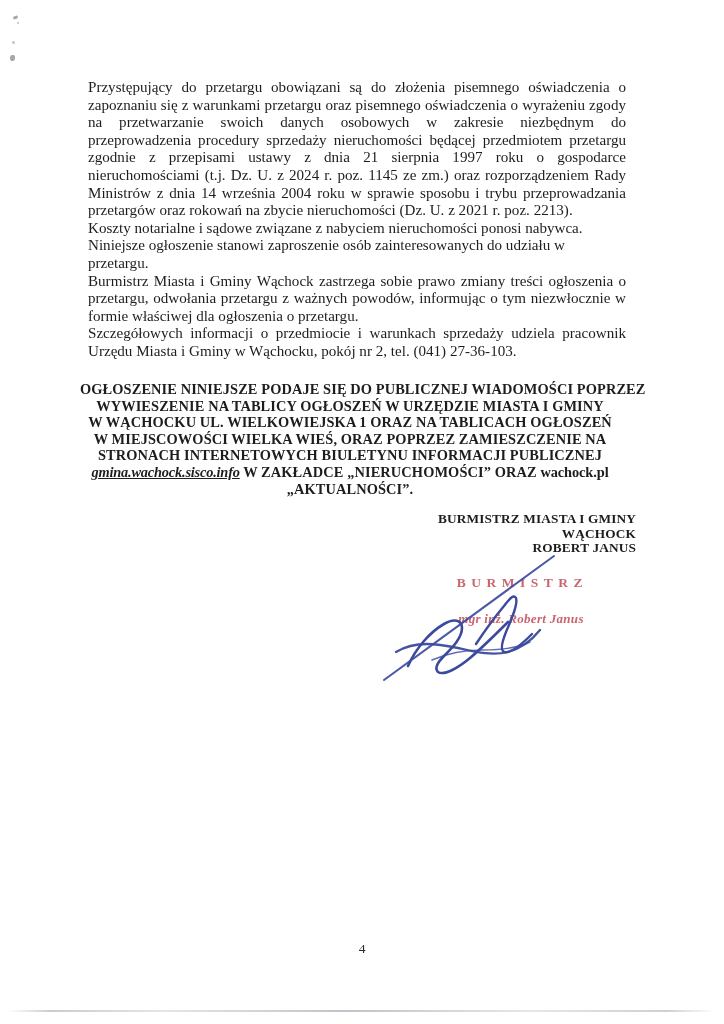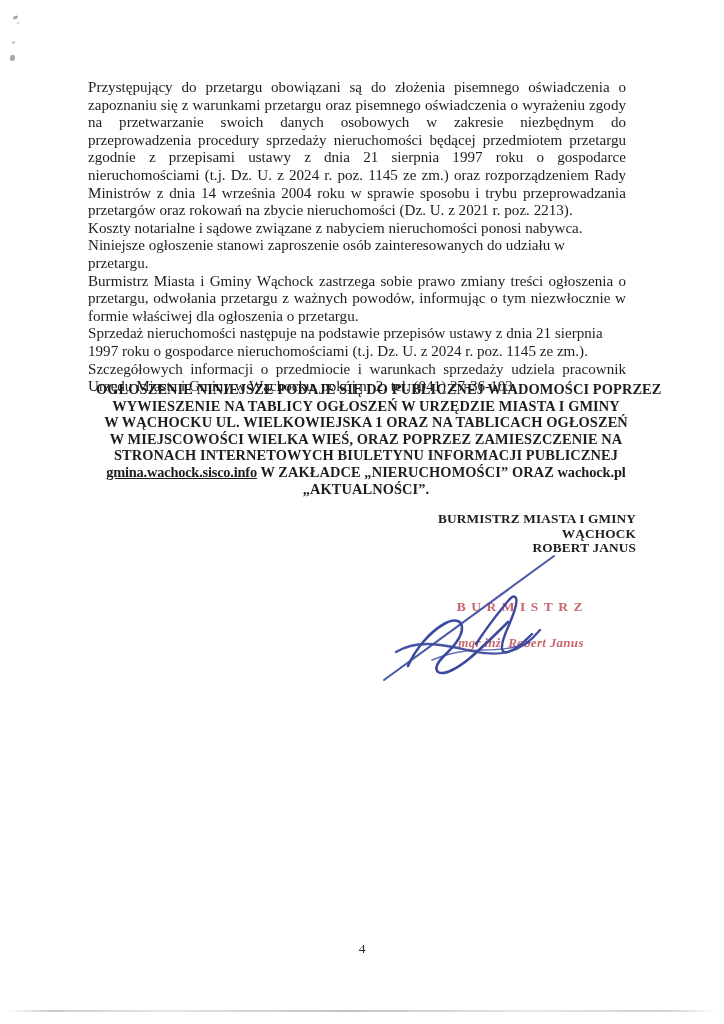--- a/index.html
+++ b/index.html
@@ -58,31 +58,32 @@
     margin: 0;
     text-align: justify;
     text-justify: inter-word;
   }
   .body-text p.nojust {
     text-align: left;
   }
 
   .notice-block {
     position: absolute;
-    left: 96px;
+    left: 80px;
     top: 381px;
     width: 540px;
     text-align: center;
     font-weight: bold;
     font-size: 14.4px;
     line-height: 16.6px;
     letter-spacing: .1px;
   }
   .notice-block .ln { display: block; white-space: nowrap; }
   .url-under {
+    font-style: italic;
     font-weight: bold;
     text-decoration: underline;
     letter-spacing: -.2px;
   }
   .url-plain {
     font-weight: bold;
     letter-spacing: -.1px;
   }
 
   .sig-block {
@@ -94,21 +95,21 @@
     font-weight: bold;
     font-size: 13.3px;
     line-height: 14.6px;
     letter-spacing: .15px;
   }
   .sig-block .ln { display: block; }
 
   .stamp {
     position: absolute;
     left: 404px;
-    top: 590px;
+    top: 566px;
     width: 232px;
     height: 80px;
     text-align: center;
     color: #c9676f;
   }
   .stamp-title {
     font-family: "Liberation Serif", "DejaVu Serif", serif;
     font-size: 13.5px;
     font-weight: bold;
     letter-spacing: 5.5px;
@@ -154,21 +155,20 @@
   <span class="speck speck-a"></span>
   <span class="speck speck-b"></span>
   <span class="speck speck-c"></span>
   <span class="speck speck-d"></span>
 
   <div class="body-text">
     <p>Przystępujący do przetargu obowiązani są do złożenia pisemnego oświadczenia o zapoznaniu się z warunkami przetargu oraz pisemnego oświadczenia o wyrażeniu zgody na przetwarzanie swoich danych osobowych w zakresie niezbędnym do przeprowadzenia procedury sprzedaży nieruchomości będącej przedmiotem przetargu zgodnie z przepisami ustawy z dnia 21 sierpnia 1997 roku o gospodarce nieruchomościami (t.j. Dz. U. z 2024 r. poz. 1145 ze zm.) oraz rozporządzeniem Rady Ministrów z dnia 14 września 2004 roku w sprawie sposobu i trybu przeprowadzania przetargów oraz rokowań na zbycie nieruchomości (Dz. U. z 2021 r. poz. 2213).</p>
     <p class="nojust">Koszty notarialne i sądowe związane z nabyciem nieruchomości ponosi nabywca.</p>
     <p class="nojust">Niniejsze ogłoszenie stanowi zaproszenie osób zainteresowanych do udziału w przetargu.</p>
     <p>Burmistrz Miasta i Gminy Wąchock zastrzega sobie prawo zmiany treści ogłoszenia o przetargu, odwołania przetargu z ważnych powodów, informując o tym niezwłocznie w formie właściwej dla ogłoszenia o przetargu.</p>
-    <p class="nojust">Sprzedaż nieruchomości następuje na podstawie przepisów ustawy z dnia 21 sierpnia 1997 roku o gospodarce nieruchomościami (t.j. Dz. U. z 2024 r. poz. 1145 ze zm.).</p>
     <p>Szczegółowych informacji o przedmiocie i warunkach sprzedaży udziela pracownik Urzędu Miasta i Gminy w Wąchocku, pokój nr 2, tel. (041) 27-36-103.</p>
   </div>
 
   <div class="notice-block">
     <span class="ln">OGŁOSZENIE NINIEJSZE PODAJE SIĘ DO PUBLICZNEJ WIADOMOŚCI POPRZEZ</span>
     <span class="ln">WYWIESZENIE NA TABLICY OGŁOSZEŃ W URZĘDZIE MIASTA I GMINY</span>
     <span class="ln">W WĄCHOCKU UL. WIELKOWIEJSKA 1 ORAZ NA TABLICACH OGŁOSZEŃ</span>
     <span class="ln">W MIEJSCOWOŚCI WIELKA WIEŚ, ORAZ POPRZEZ ZAMIESZCZENIE NA</span>
     <span class="ln">STRONACH INTERNETOWYCH BIULETYNU INFORMACJI PUBLICZNEJ</span>
     <span class="ln"><span class="url-under">gmina.wachock.sisco.info</span><span> W ZAKŁADCE „NIERUCHOMOŚCI” ORAZ </span><span class="url-plain">wachock.pl</span></span>

